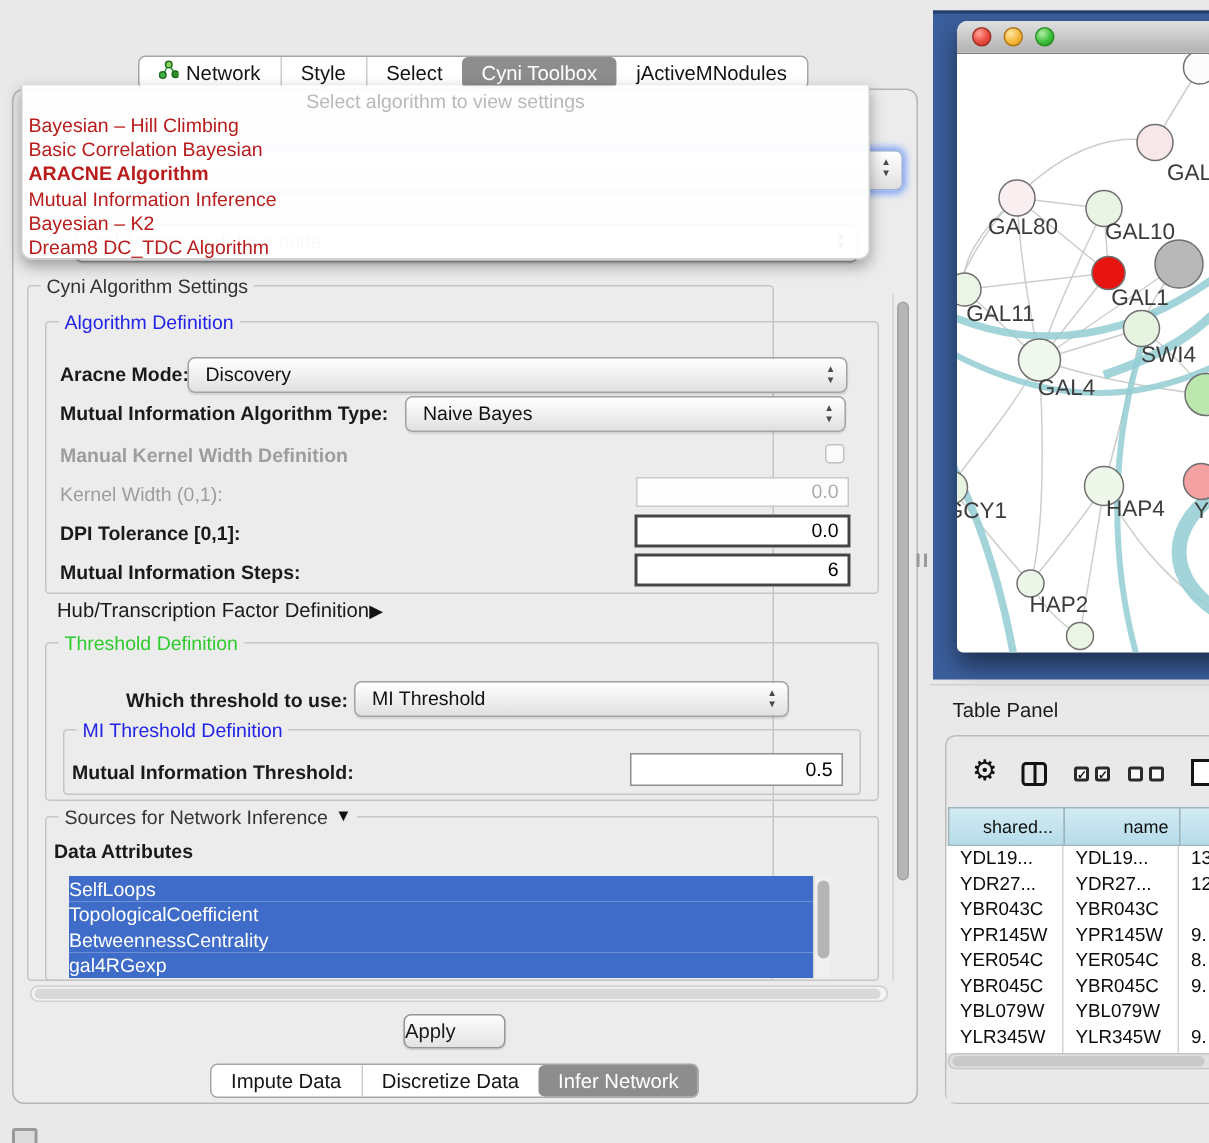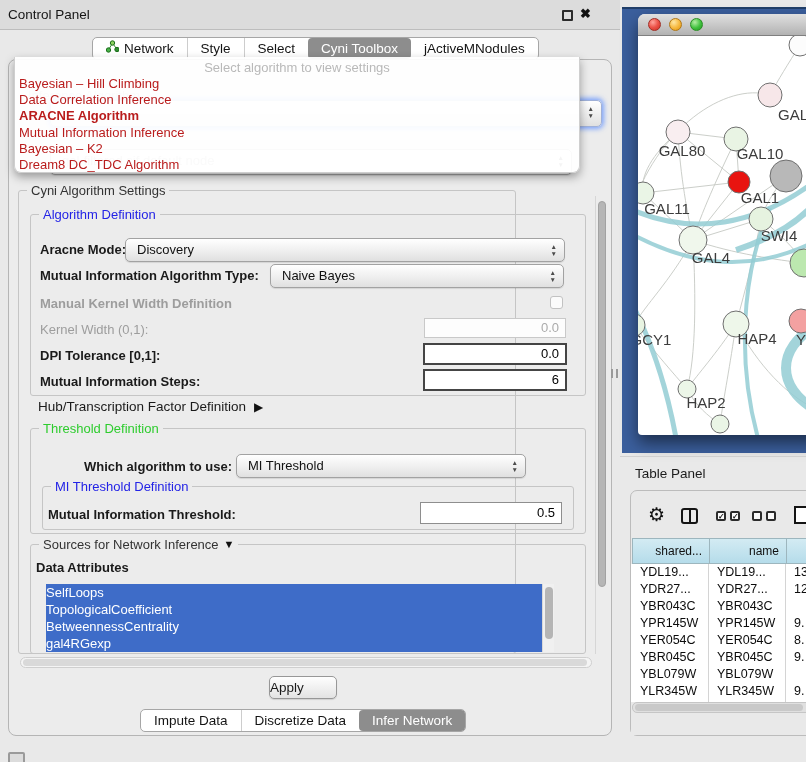--- a/index.html
+++ b/index.html
@@ -113,25 +113,20 @@
   .td{position:absolute;font-size:12.5px;line-height:17px;color:#0c0c0c;white-space:nowrap;overflow:hidden;padding-left:8px}
   #tbl-hscroll{left:632px;top:702px;width:182px;height:11px;background:#e0e0e0;border:1px solid #c6c6c6;border-radius:5px;z-index:3}
   #tbl-hscroll .th{position:absolute;left:2px;top:1px;width:168px;height:7px;background:#c9c9c9;border-radius:4px}
   #tbl-mask{left:631px;top:713px;width:182px;height:22px;background:#e9e9e9;z-index:3}
 </style>
 </head>
 <body>
 
 <div id="stage">
 
-  <div class="abs" id="cp-title">
-    <span class="t">Control Panel</span>
-    <span class="float-ic"></span>
-    <span class="close-ic">✖</span>
-  </div>
 
   <div class="abs" id="cp-body"></div>
 
   <div class="abs segbar" id="topbar">
       <div class="seg">
         <span><svg width="13" height="13" viewBox="0 0 13 13">
             <path d="M2.5 10 L6.5 3 L11 9.5" stroke="#2f8f2f" fill="none"></path>
             <circle cx="2.5" cy="10" r="2.2" fill="#47b247" stroke="#1c6e1c"></circle>
             <circle cx="6.5" cy="3" r="2.2" fill="#8bd05e" stroke="#1c6e1c"></circle>
             <circle cx="11" cy="9.5" r="2.2" fill="#2f8f2f" stroke="#1c6e1c"></circle>
@@ -164,21 +159,21 @@
     <span class="updn">
         <span>▲</span>
         <span>▼</span>
       </span>
   </div>
 
   <div class="abs" id="popup">
     <div class="phead">Select algorithm to view settings</div>
     <div id="popup-items">
         <div class="pitem">Bayesian – Hill Climbing</div>
-        <div class="pitem">Data Correlation Inference</div>
+        <div class="pitem">Basic Correlation Bayesian</div>
         <div class="pitem bold">ARACNE Algorithm</div>
         <div class="pitem">Mutual Information Inference</div>
         <div class="pitem">Bayesian – K2</div>
         <div class="pitem">Dream8 DC_TDC Algorithm</div>
       </div>
   </div>
 
   <div class="abs grp" style="left:18px;top:190px;width:498px;height:464px">
     <div class="glabel lbl-plain">Cyni Algorithm Settings</div>
   </div>
@@ -204,29 +199,29 @@
   </div>
   <div class="abs lb dis" style="left:40px;top:296px">Manual Kernel Width Definition</div>
   <div class="abs cb" style="left:550px;top:296px"></div>
   <div class="abs lb dis" style="left:40px;top:322px;font-weight:normal">Kernel Width (0,1):</div>
   <div class="abs tf soft" style="left:424px;top:318px;width:142px;height:20px;line-height:18px">0.0</div>
   <div class="abs lb b" style="left:40px;top:348px">DPI Tolerance [0,1]:</div>
   <div class="abs tf hard" style="left:423px;top:343px;width:144px;height:22px;line-height:18px">0.0</div>
   <div class="abs lb b" style="left:40px;top:374px">Mutual Information Steps:</div>
   <div class="abs tf hard" style="left:423px;top:369px;width:144px;height:22px;line-height:18px">6</div>
 
-  <div class="abs" style="left:38px;top:399px;display:flex;gap:8px;align-items:center">
+  <div class="abs" style="left:38px;top:399px;display:flex;align-items:center">
     <span class="lb" style="font-size:13.5px">Hub/Transcription Factor Definition</span>
     <span style="font-size:12px;color:#111">▶</span>
   </div>
 
   <div class="abs grp" style="left:30px;top:428px;width:556px;height:106px">
     <div class="glabel lbl-green">Threshold Definition</div>
   </div>
-  <div class="abs lb b" style="left:84px;top:459px">Which algorithm to use:</div>
+  <div class="abs lb b" style="left:84px;top:459px">Which threshold to use:</div>
   <div class="abs combo" style="left:236px;top:454px;width:290px">
     <span>MI Threshold</span>
     <span class="updn">
         <span>▲</span>
         <span>▼</span>
       </span>
   </div>
   <div class="abs grp" style="left:42px;top:486px;width:532px;height:44px">
     <div class="glabel lbl-blue">MI Threshold Definition</div>
   </div>

